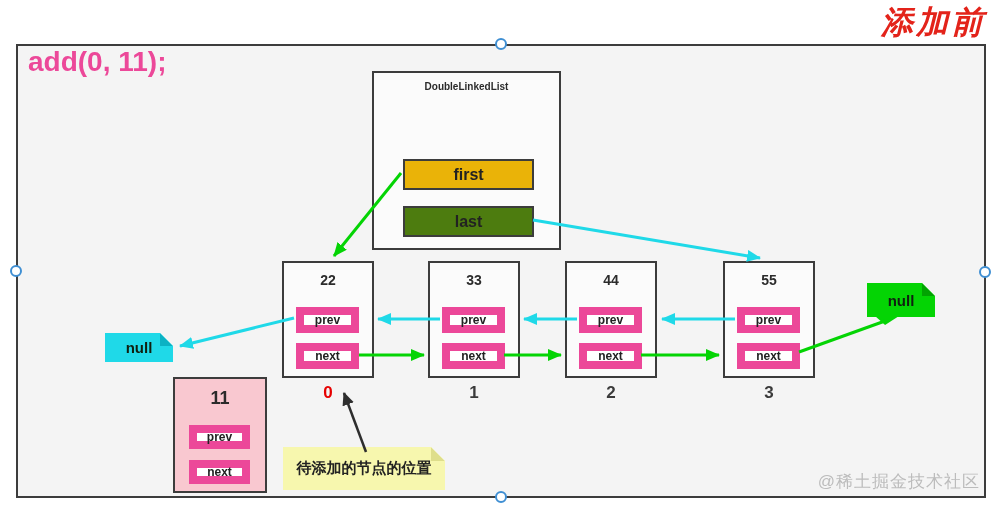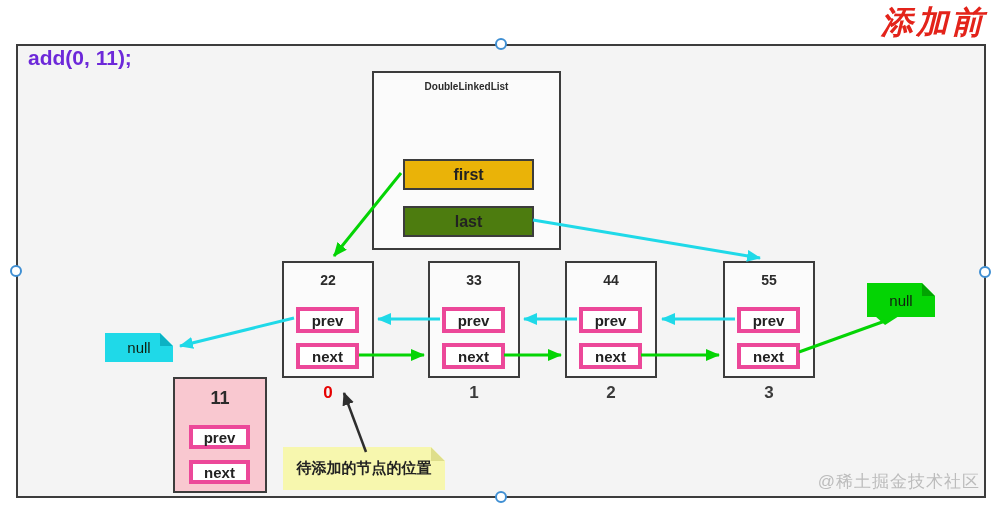--- a/index.html
+++ b/index.html
@@ -23,21 +23,21 @@
   }
   
   .handle {
     position: absolute; width: 12px; height: 12px;
     border: 2px solid #3f8fd3; border-radius: 50%;
     background: #ffffff; z-index: 9;
   }
   
   .code-label {
     position: absolute; left: 28px; top: 46px;
-    font-size: 21px; font-weight: bold; color: #6d28d9;
+    font-size: 28px; font-weight: bold; color: #ec4899;
     letter-spacing: 0px;
   }
   .stamp {
     position: absolute; right: 14px; top: 1px;
     font-family: "DejaVu Serif", "Liberation Serif", serif;
     font-style: italic; font-weight: bold;
     font-size: 32px; color: #e3231a; letter-spacing: 3px;
   }
   .watermark {
     position: absolute; right: 20px; top: 470px;
@@ -67,23 +67,23 @@
     position: absolute; top: 261px;
     width: 92px; height: 117px;
     border: 2px solid #3c3c3c; background: #fbfbfb;
   }
   .node .value {
     margin-top: 9px; text-align: center;
     font-size: 14px; font-weight: bold; color: #2b2b2b;
   }
   .ptr {
     position: absolute; left: 12px; width: 63px; height: 26px;
-    border: 4px solid #ec4899; background: #ffffff;
-    display: flex; align-items: center; justify-content: center;
-    font-size: 15px; font-weight: bold; color: #222;
+    border: 8px solid #ec4899; background: #ffffff;
+    display: flex; align-items: center; justify-content: center;
+    font-size: 12px; font-weight: bold; color: #222;
   }
   .ptr.prev { top: 44px; }
   .ptr.next { top: 80px; }
   .idx {
     position: absolute; top: 383px; width: 92px;
     text-align: center; font-size: 17px; font-weight: bold; color: #3a3a3a;
   }
   .idx.red { color: #e60000; }
   
   .newnode {
@@ -95,21 +95,21 @@
     margin-top: 9px; text-align: center;
     font-size: 18px; font-weight: bold; color: #2b2b2b;
   }
   .newnode .ptr { left: 14px; width: 61px; height: 24px; }
   .newnode .ptr.prev { top: 46px; }
   .newnode .ptr.next { top: 81px; }
   
   .tag {
     position: absolute;
     display: flex; align-items: center; justify-content: center;
-    font-size: 15px; font-weight: normal; color: #102010;
+    font-size: 15px; font-weight: bold; color: #102010;
     clip-path: polygon(0 0, calc(100% - 13px) 0, 100% 13px, 100% 100%, 0 100%);
   }
   .tag .fold {
     position: absolute; right: 0; top: 0; width: 13px; height: 13px;
     clip-path: polygon(0 0, 100% 100%, 0 100%);
   }
   .tag.cyan { left: 105px; top: 333px; width: 68px; height: 29px; background: #1fd9e8; }
   .tag.cyan .fold { background: #0bb2c4; }
   .tag.green { left: 867px; top: 283px; width: 68px; height: 34px; background: #04d404; }
   .tag.green .fold { background: #02a302; }

